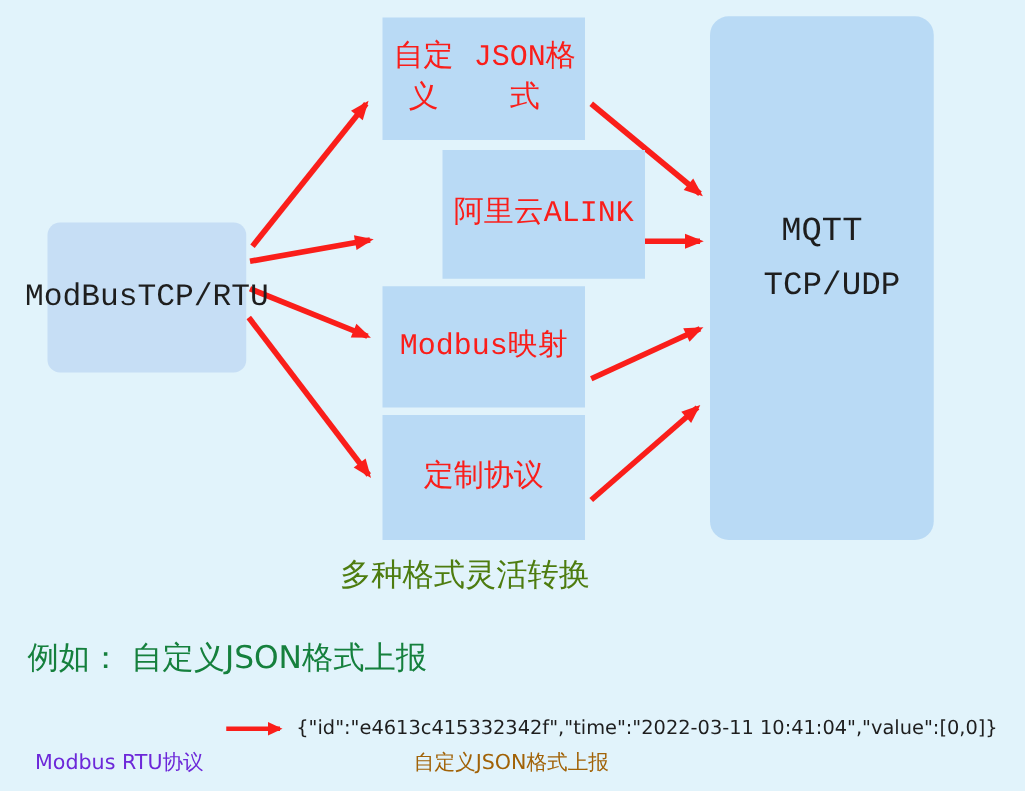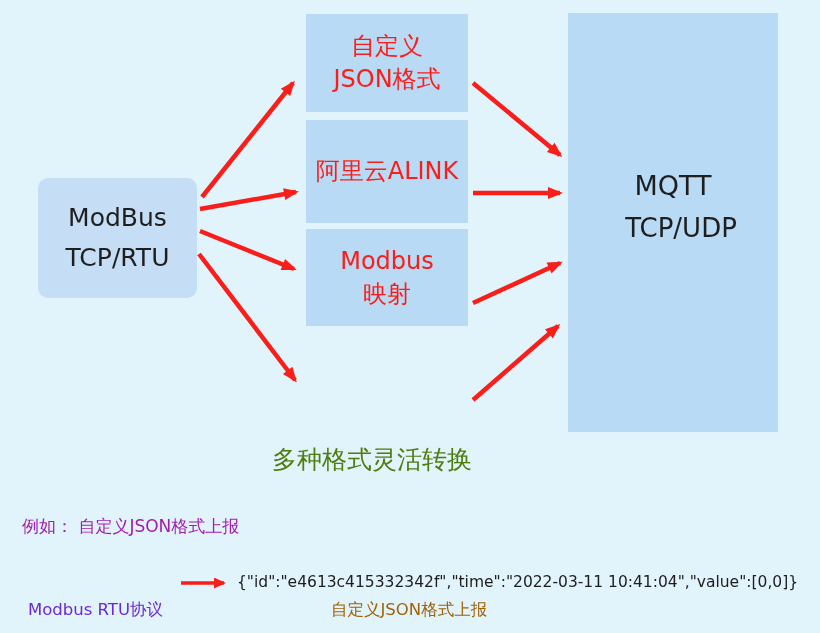--- a/index.html
+++ b/index.html
@@ -2,45 +2,45 @@
 <html><head>
 <meta charset="utf-8">
 <style>
   html,body{margin:0;padding:0;}
   body{width:820px;height:633px;overflow:hidden;}
   .stage{
     position:relative;width:820px;height:633px;background:#e1f3fb;
     font-family:"DejaVu Sans","Liberation Sans",sans-serif;
   }
   .arrows{position:absolute;left:0;top:0;width:820px;height:633px;pointer-events:none;}
-  .box{position:absolute;display:flex;flex-direction:column;align-items:center;justify-content:center;text-align:center;}
+  .box{position:absolute;display:flex;align-items:center;justify-content:center;text-align:center;font-family:Liberation Mono, monospace;}
   .left-box{
     left:38px;top:178px;width:159px;height:120px;background:#c6def5;border-radius:10px;
     color:#1e1e1e;font-size:25px;line-height:40px;
   }
   .mid-box{
     left:306px;width:162px;background:#b9daf5;
     color:#fa1e1a;font-size:24px;line-height:33px;
   }
   #fbox0{top:14px;height:98px;}
-  #fbox1{top:120px;height:103px;}
+  #fbox1{top:120px;height:103px;margin-left:48px;}
   #fbox2{top:229px;height:97px;}
   #fbox3{top:332px;height:100px;}
   .right-box{
-    left:568px;top:13px;width:210px;height:419px;background:#b9daf5;
-    justify-content:flex-start;color:#1e1e1e;
+    left:568px;top:13px;width:179px;height:419px;background:#b9daf5;
+    justify-content:flex-start;color:#1e1e1e;border-radius:15px;
   }
   .server-text{position:absolute;top:150px;left:0;width:100%;text-align:center;}
   .server-line{font-size:27px;line-height:46px;}
   .server-tcp{display:inline-block;text-align:left;font-size:26px;line-height:30px;margin-top:4px;margin-left:16px;}
   .caption{
     position:absolute;left:272px;top:445px;color:#4d7c0f;font-size:25px;line-height:30px;white-space:nowrap;
   }
   .example-heading{
-    position:absolute;left:22px;top:511px;color:#a21caf;font-size:17px;line-height:30px;white-space:nowrap;
+    position:absolute;left:22px;top:511px;color:#15803d;font-size:25px;line-height:30px;white-space:nowrap;
   }
   .hex-text{
     position:absolute;left:8px;top:570px;color:#1e1e1e;font-size:16px;line-height:24px;white-space:nowrap;
   }
   .json-text{
     position:absolute;left:237px;top:571px;color:#1e1e1e;font-size:15.5px;line-height:23px;white-space:nowrap;
   }
   .hex-label{
     position:absolute;left:28px;top:599px;color:#6d28d9;font-size:16.5px;line-height:22px;white-space:nowrap;
   }
@@ -85,20 +85,23 @@
 
   <div class="box mid-box" id="fbox1">
     <div>阿里云ALINK</div>
   </div>
 
   <div class="box mid-box" id="fbox2">
     <div>Modbus</div>
     <div>映射</div>
   </div>
 
+  <div class="box mid-box" id="fbox3">
+    <div>定制协议</div>
+  </div>
 
   <div class="box right-box">
     <div class="server-text">
       <div class="server-line">MQTT</div>
       <div class="server-tcp">
         <div>TCP/UDP</div>
       </div>
     </div>
   </div>
 

